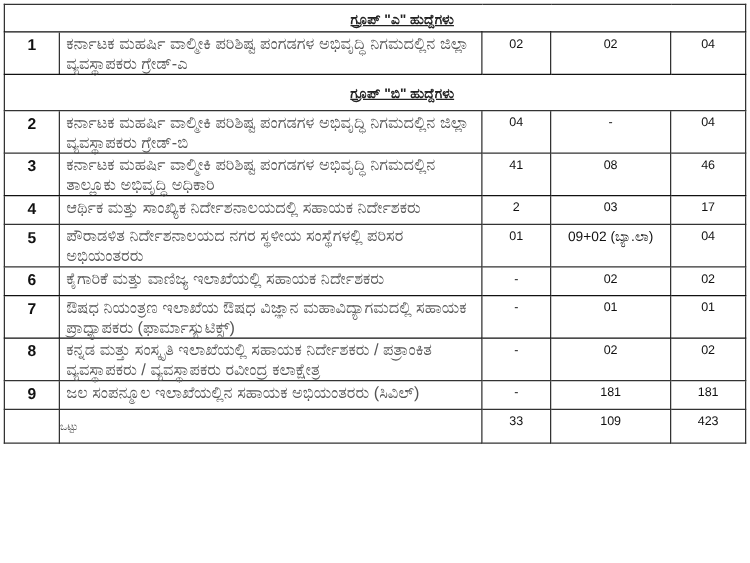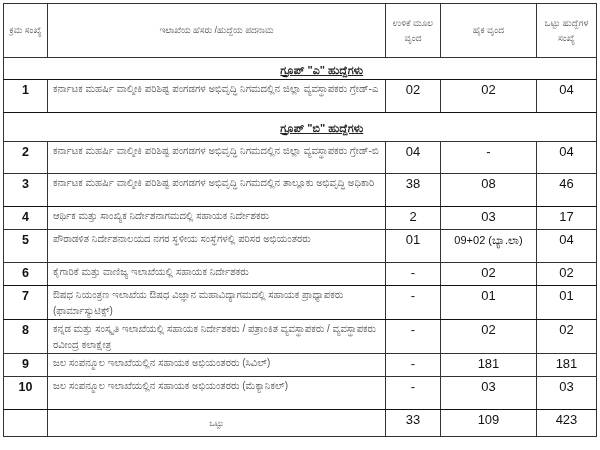--- a/index.html
+++ b/index.html
@@ -3,48 +3,41 @@
 <meta charset="utf-8">
 <style>
   html, body { margin: 0; padding: 0; background: #ffffff; }
   body { width: 600px; height: 450px; position: relative; overflow: hidden;
          font-family: "Liberation Sans", "DejaVu Sans", sans-serif; color: #111; }
   table { position: absolute; left: 3px; top: 3px; border-collapse: collapse;
           width: 593px; table-layout: fixed; }
   td, th { border: 1px solid #333; padding: 0; vertical-align: top; }
   th { font-weight: normal; font-size: 9px; color: #555; text-align: center;
        vertical-align: middle; line-height: 15px; }
-  .num { text-align: center; font-size: 13px; line-height: 16px; padding-top: 2px; }
+  .num { text-align: center; font-size: 10px; line-height: 16px; padding-top: 2px; }
   .sl { text-align: center; font-size: 12.5px; font-weight: bold; line-height: 16px; padding-top: 2px; }
-  .desc { font-size: 10px; color: #555; line-height: 16px; padding-left: 5px; padding-top: 1px; }
+  .desc { font-size: 13px; color: #555; line-height: 16px; padding-left: 5px; padding-top: 1px; }
   .group td { text-align: center; vertical-align: middle; }
   .group span { font-size: 11px; font-weight: bold; text-decoration: underline; color: #222; }
   .thick td { border-bottom: 1.5px solid #111; }
   .total td { height: 24px; }
-  .total .label { font-size: 8.5px; color: #555; text-align: center; vertical-align: middle; }
+  .total .label { font-size: 8.5px; color: #555; text-align: left; vertical-align: middle; }
 </style>
 </head>
 <body>
 
 <table>
   <colgroup>
     <col style="width:44px">
       <col style="width:338px">
       <col style="width:55px">
       <col style="width:96px">
       <col style="width:60px">
   </colgroup>
   <tbody>
-      <tr class="thick" style="height:54px">
-    <th>ಕ್ರಮ ಸಂಖ್ಯೆ</th>
-    <th>ಇಲಾಖೆಯ ಹೆಸರು /ಹುದ್ದೆಯ ಪದನಾಮ</th>
-    <th>ಉಳಿಕೆ ಮೂಲ ವೃಂದ</th>
-    <th>ಹೈಕ ವೃಂದ</th>
-    <th>ಒಟ್ಟು ಹುದ್ದೆಗಳ ಸಂಖ್ಯೆ</th>
-  </tr>
   <tr class="group thick" style="height:22px">
     <td style="border-right:none"></td>
     <td colspan="4" style="border-left:none"><span>ಗ್ರೂಪ್ "ಎ" ಹುದ್ದೆಗಳು</span></td>
   </tr>
   <tr class="thick" style="height:33px">
     <td class="sl">1</td>
     <td class="desc">ಕರ್ನಾಟಕ ಮಹರ್ಷಿ ವಾಲ್ಮೀಕಿ ಪರಿಶಿಷ್ಟ ಪಂಗಡಗಳ ಅಭಿವೃದ್ಧಿ ನಿಗಮದಲ್ಲಿನ ಜಿಲ್ಲಾ ವ್ಯವಸ್ಥಾಪಕರು ಗ್ರೇಡ್-ಎ</td>
     <td class="num">02</td>
     <td class="num">02</td>
     <td class="num">04</td>
@@ -56,27 +49,27 @@
   <tr style="height:32px">
     <td class="sl">2</td>
     <td class="desc">ಕರ್ನಾಟಕ ಮಹರ್ಷಿ ವಾಲ್ಮೀಕಿ ಪರಿಶಿಷ್ಟ ಪಂಗಡಗಳ ಅಭಿವೃದ್ಧಿ ನಿಗಮದಲ್ಲಿನ ಜಿಲ್ಲಾ ವ್ಯವಸ್ಥಾಪಕರು ಗ್ರೇಡ್-ಬಿ</td>
     <td class="num">04</td>
     <td class="num">-</td>
     <td class="num">04</td>
   </tr>
   <tr class="thick" style="height:33px">
     <td class="sl">3</td>
     <td class="desc">ಕರ್ನಾಟಕ ಮಹರ್ಷಿ ವಾಲ್ಮೀಕಿ ಪರಿಶಿಷ್ಟ ಪಂಗಡಗಳ ಅಭಿವೃದ್ಧಿ ನಿಗಮದಲ್ಲಿನ ತಾಲ್ಲೂಕು ಅಭಿವೃದ್ಧಿ ಅಧಿಕಾರಿ</td>
-    <td class="num">38</td>
+    <td class="num">41</td>
     <td class="num">08</td>
     <td class="num">46</td>
   </tr>
   <tr style="height:23px">
     <td class="sl">4</td>
-    <td class="desc">ಆರ್ಥಿಕ ಮತ್ತು ಸಾಂಖ್ಯಿಕ ನಿರ್ದೇಶನಾಗಮದಲ್ಲಿ ಸಹಾಯಕ ನಿರ್ದೇಶಕರು</td>
+    <td class="desc">ಆರ್ಥಿಕ ಮತ್ತು ಸಾಂಖ್ಯಿಕ ನಿರ್ದೇಶನಾಲಯದಲ್ಲಿ ಸಹಾಯಕ ನಿರ್ದೇಶಕರು</td>
     <td class="num">2</td>
     <td class="num">03</td>
     <td class="num">17</td>
   </tr>
   <tr style="height:33px">
     <td class="sl">5</td>
     <td class="desc">ಪೌರಾಡಳಿತ ನಿರ್ದೇಶನಾಲಯದ ನಗರ ಸ್ಥಳೀಯ ಸಂಸ್ಥೆಗಳಲ್ಲಿ ಪರಿಸರ ಅಭಿಯಂತರರು</td>
     <td class="num">01</td>
     <td class="num" style="font-size:11px">09+02 (ಬ್ಯಾ.ಲಾ)</td>
     <td class="num">04</td>
@@ -102,27 +95,20 @@
     <td class="num">02</td>
     <td class="num">02</td>
   </tr>
   <tr style="height:23px">
     <td class="sl">9</td>
     <td class="desc">ಜಲ ಸಂಪನ್ಮೂಲ ಇಲಾಖೆಯಲ್ಲಿನ ಸಹಾಯಕ ಅಭಿಯಂತರರು (ಸಿವಿಲ್)</td>
     <td class="num">-</td>
     <td class="num">181</td>
     <td class="num">181</td>
   </tr>
-  <tr class="thick" style="height:33px">
-    <td class="sl">10</td>
-    <td class="desc">ಜಲ ಸಂಪನ್ಮೂಲ ಇಲಾಖೆಯಲ್ಲಿನ ಸಹಾಯಕ ಅಭಿಯಂತರರು (ಮೆಕ್ಯಾನಿಕಲ್)</td>
-    <td class="num">-</td>
-    <td class="num">03</td>
-    <td class="num">03</td>
-  </tr>
   <tr class="total">
     <td></td>
     <td class="label">ಒಟ್ಟು</td>
     <td class="num">33</td>
     <td class="num">109</td>
     <td class="num">423</td>
   </tr>
 </tbody>
   </table>
 

